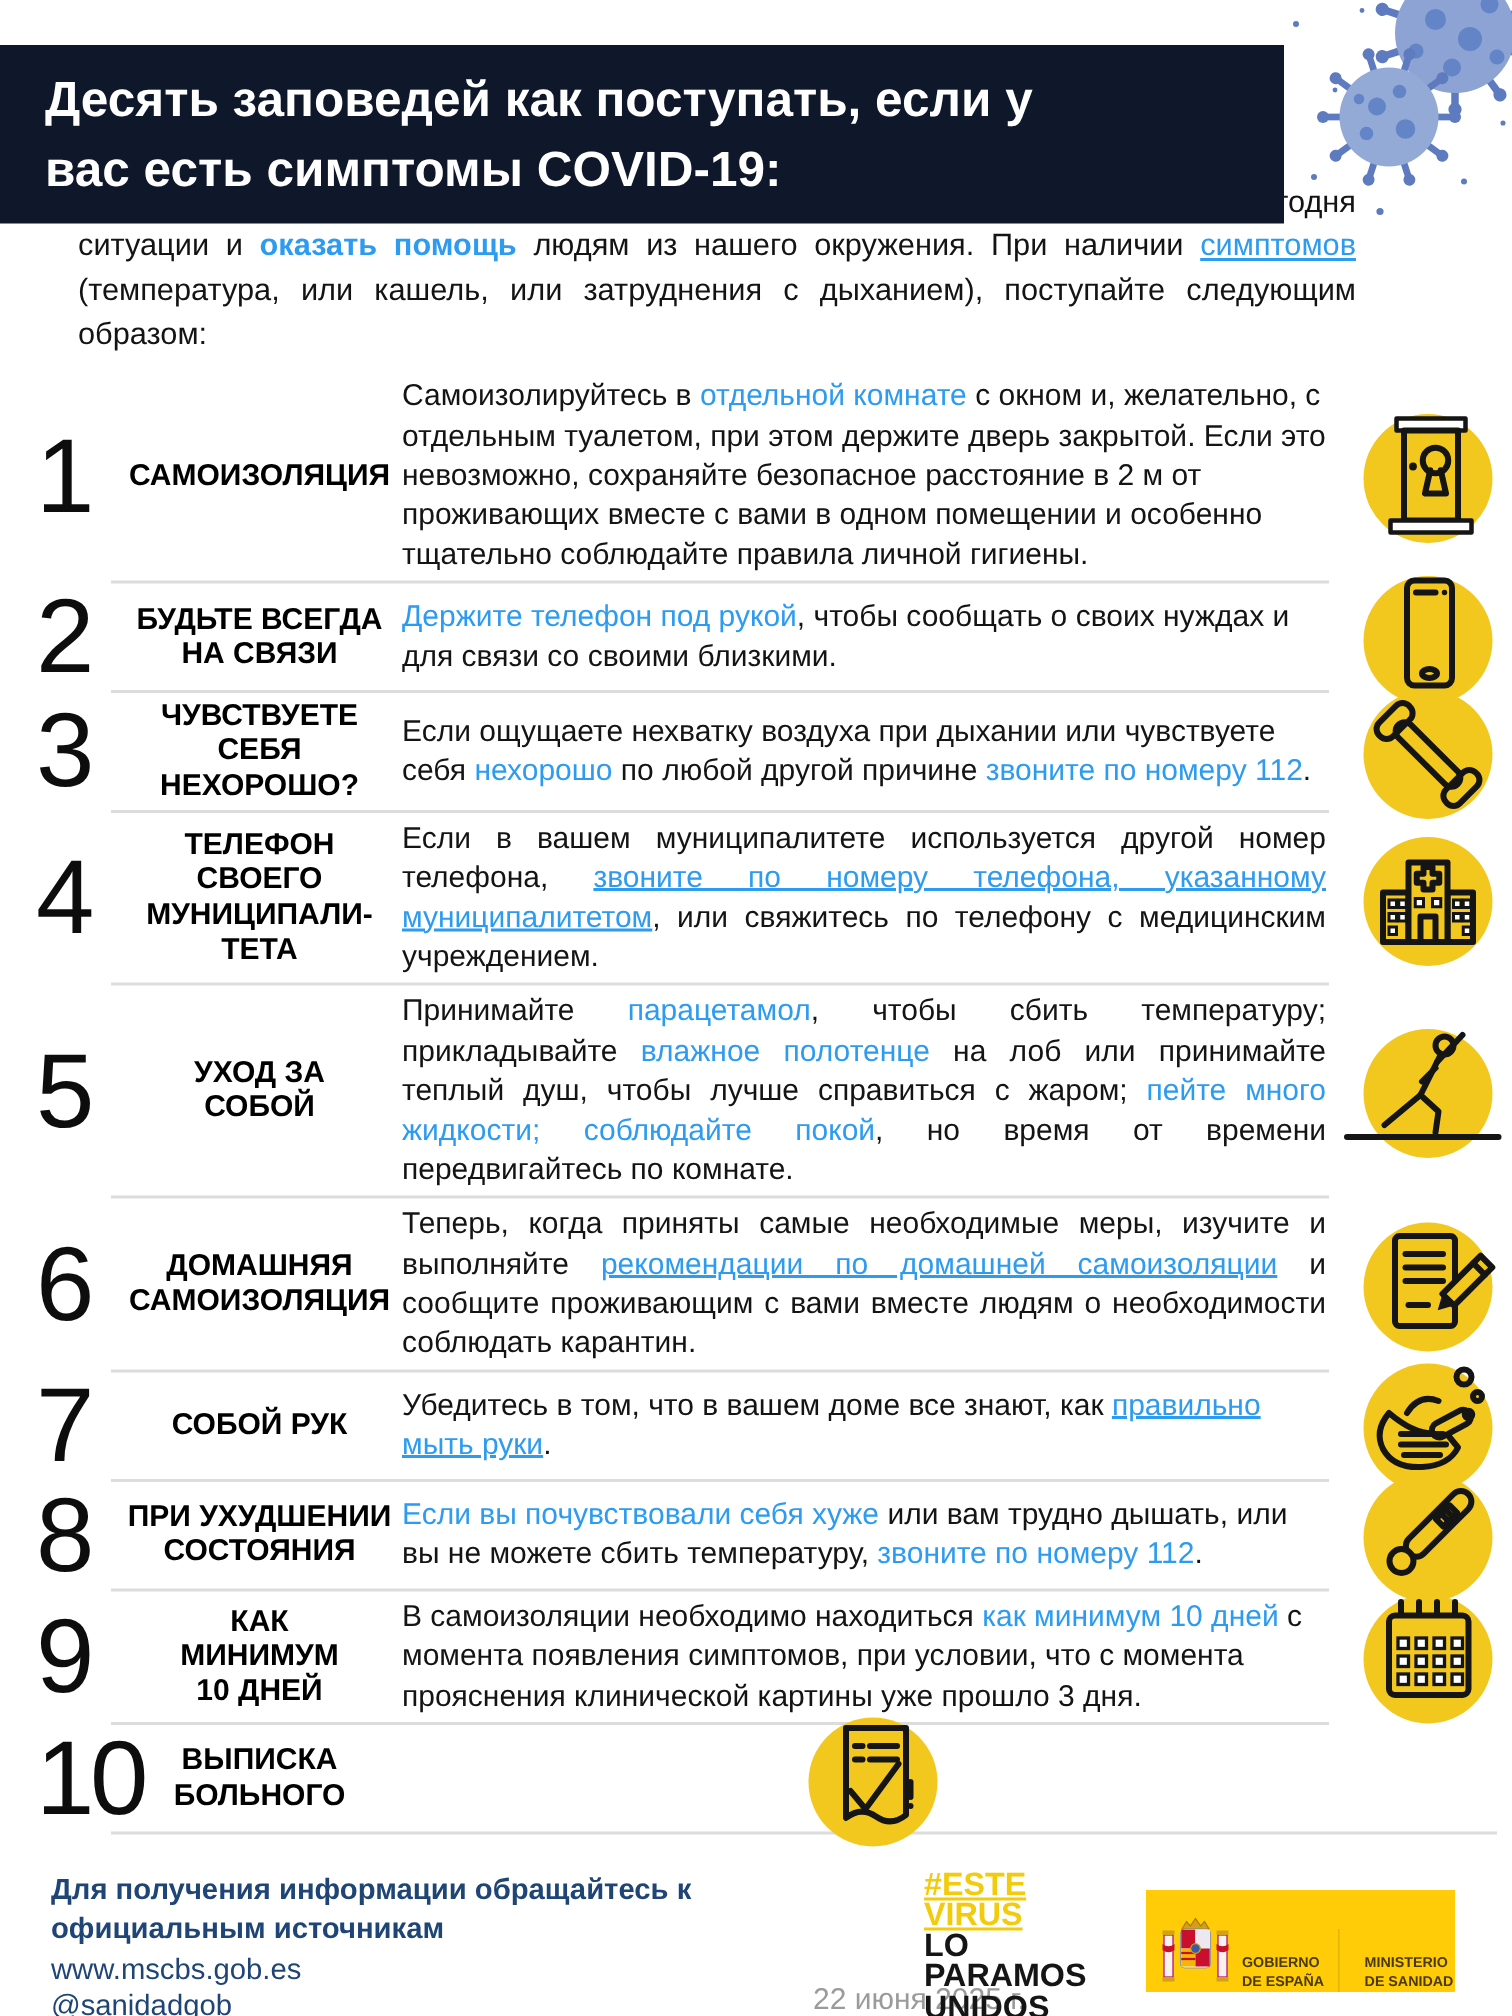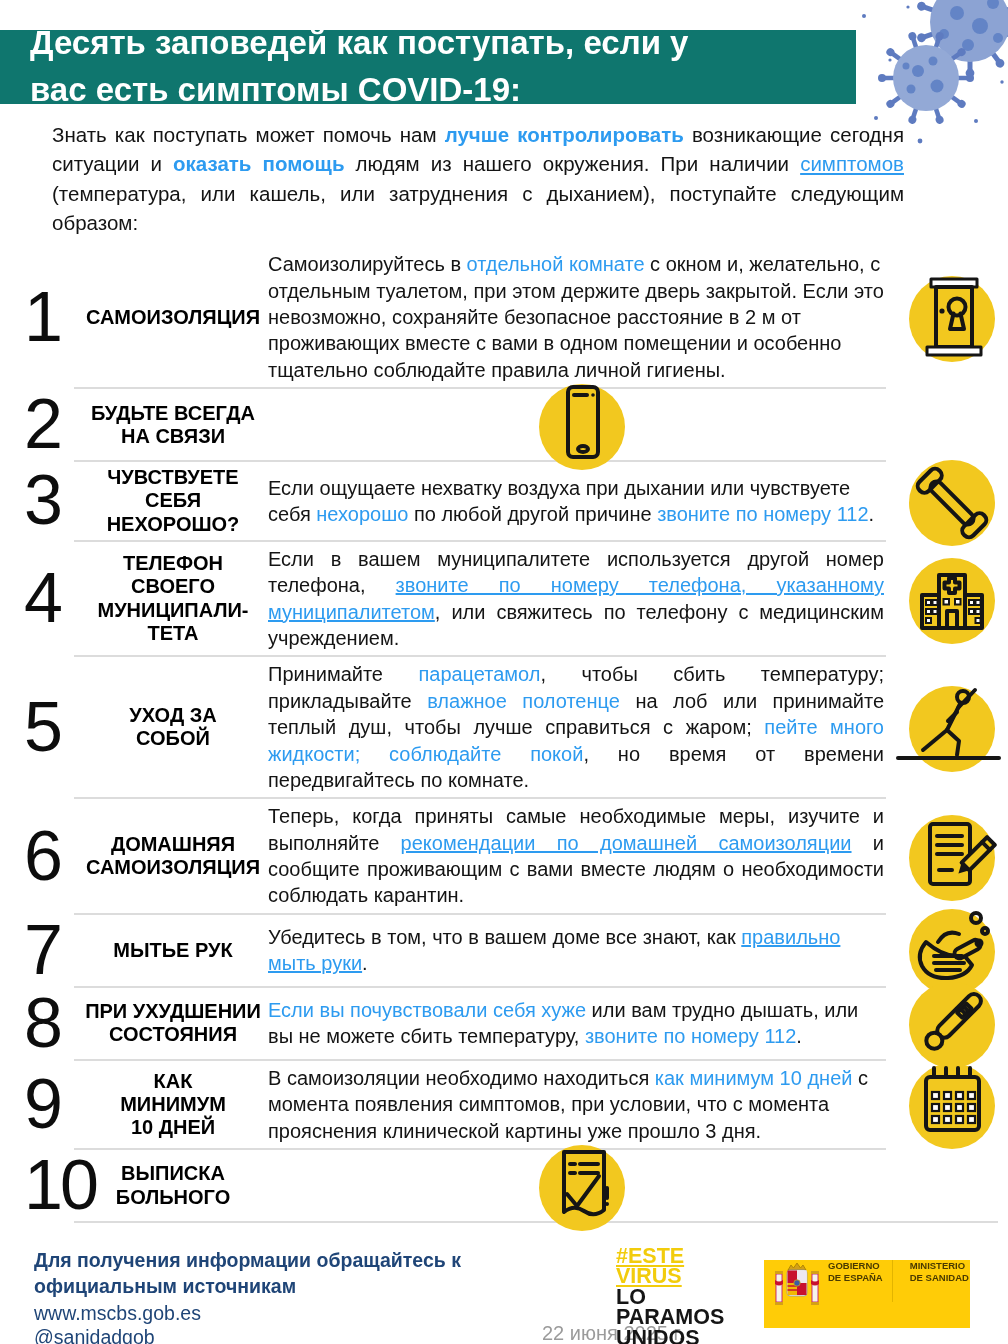--- a/index.html
+++ b/index.html
@@ -1,20 +1,20 @@
 <!DOCTYPE html>
 <html><head>
 <meta charset="utf-8">
 <style>
   html,body{margin:0;padding:0;background:#fff;}
   .page{position:relative;width:1008px;height:1344px;background:#fff;overflow:hidden;
         font-family:"Liberation Sans",sans-serif;color:#1a1a1a;}
 
   
-  .header-band{position:absolute;left:0;top:30px;width:856px;height:74px;background:#0f766e;
+  .header-band{position:absolute;left:0;top:30px;width:856px;height:119px;background:#0f172a;
                display:flex;align-items:center;box-sizing:border-box;padding-left:30px;}
   .title{color:#fff;font-weight:bold;font-size:33px;line-height:1.42;white-space:pre-line;}
   .virus{position:absolute;top:0;right:0;width:152px;height:165px;overflow:visible;}
 
   
   .intro{margin:120px 104px 0 52px;font-size:20.5px;line-height:1.43;text-align:justify;color:#161616;}
 
   
   .items{margin-top:10px;}
   .item{display:grid;grid-template-columns:78px 190px 1fr 112px;align-items:center;padding:4px 0;}
@@ -40,21 +40,21 @@
   .footer{position:absolute;left:4px;top:1238px;width:1008px;height:106px;}
   .f-info{position:absolute;left:30px;top:10px;color:#1F4577;font-weight:bold;font-size:19.5px;line-height:1.32;white-space:pre-line;}
   .f-www{position:absolute;left:30px;top:64px;color:#1F4577;font-size:19.5px;}
   .f-handle{position:absolute;left:30px;top:88px;color:#1F4577;font-size:19.5px;}
   .f-date{position:absolute;left:538px;top:84px;color:#9B9B9B;font-size:20px;}
   .campaign{position:absolute;left:612px;top:8px;font-weight:bold;font-size:21.5px;line-height:.95;}
   .campaign span{display:block;white-space:pre-line;}
   .campaign .yellow{color:#F2CC0C;text-decoration:underline;}
   .campaign .black{color:#151515;}
   .gov-logo{position:absolute;left:760px;top:22px;width:206px;height:68px;background:#FFCC07;
-            display:flex;align-items:flex-start;box-sizing:border-box;}
+            display:flex;align-items:flex-end;box-sizing:border-box;}
   .gov-crest{margin-left:10px;flex:0 0 auto;}
   .gov-text{font-size:9.5px;line-height:1.3;color:#4a3a00;font-weight:bold;white-space:pre-line;margin-left:8px;}
   .gov-div{width:1px;height:42px;background:#E3B400;margin:0 9px;}
 </style>
 </head>
 <body>
 
 <div class="page">
 
   <svg class="virus" viewBox="0 0 152 165">
@@ -199,20 +199,21 @@
           <circle cx="40" cy="44" r="2.6" fill="#151515"></circle>
         </svg>
       </div>
     </div>
     <div class="sep"></div>
 
     <div class="item">
       <div class="num">2</div>
       <div class="heading">БУДЬТЕ ВСЕГДА
 НА СВЯЗИ</div>
+      <div class="body"><span class="seg-b">Держите телефон под рукой</span><span class="seg-n">, чтобы сообщать о своих нуждах и для связи со своими близкими.</span></div>
       <div class="icon-cell">
         <svg viewBox="0 0 100 100">
             <circle class="ycirc" cx="50" cy="52" r="43"></circle>
           <rect class="stroke" x="36" y="12" width="30" height="70" rx="5"></rect>
           <line class="stroke" x1="42" y1="20" x2="55" y2="20" stroke-width="3"></line>
           <circle cx="61" cy="20" r="1.8" fill="#151515"></circle>
           <ellipse class="stroke" cx="51" cy="74" rx="5" ry="3" stroke-width="3"></ellipse>
         </svg>
       </div>
     </div>
@@ -309,21 +310,21 @@
             <path d="M66.5,64 h11 l-5.5,10 z" fill="#151515"></path>
             <line class="stroke" x1="66.5" y1="35" x2="77.5" y2="35" stroke-width="3"></line>
           </g>
         </svg>
       </div>
     </div>
     <div class="sep"></div>
 
     <div class="item">
       <div class="num">7</div>
-      <div class="heading">МЫТЬЕ РУК</div>
+      <div class="heading">СОБОЙ РУК</div>
       <div class="body"><span class="seg-n">Убедитесь в том, что в вашем доме все знают, как </span><span class="seg-bu">правильно мыть руки</span><span class="seg-n">.</span></div>
       <div class="icon-cell">
         <svg viewBox="0 0 100 100">
             <circle class="ycirc" cx="50" cy="52" r="43"></circle>
           <path class="stroke-y" d="M24,42 q-10,12 -4,24 q7,13 26,12 q18,-1 24,-13 l-9,-11 q-16,6 -37,-12 z" stroke-width="4"></path>
           <path class="stroke" d="M36,42 q8,-13 21,-8" stroke-width="4"></path>
           <g transform="rotate(-28 66 50)">
             <rect class="stroke-y" x="52" y="44" width="28" height="10" rx="5" stroke-width="3.5"></rect>
           </g>
           <line class="stroke" x1="32" y1="56" x2="60" y2="56" stroke-width="3.5"></line>

